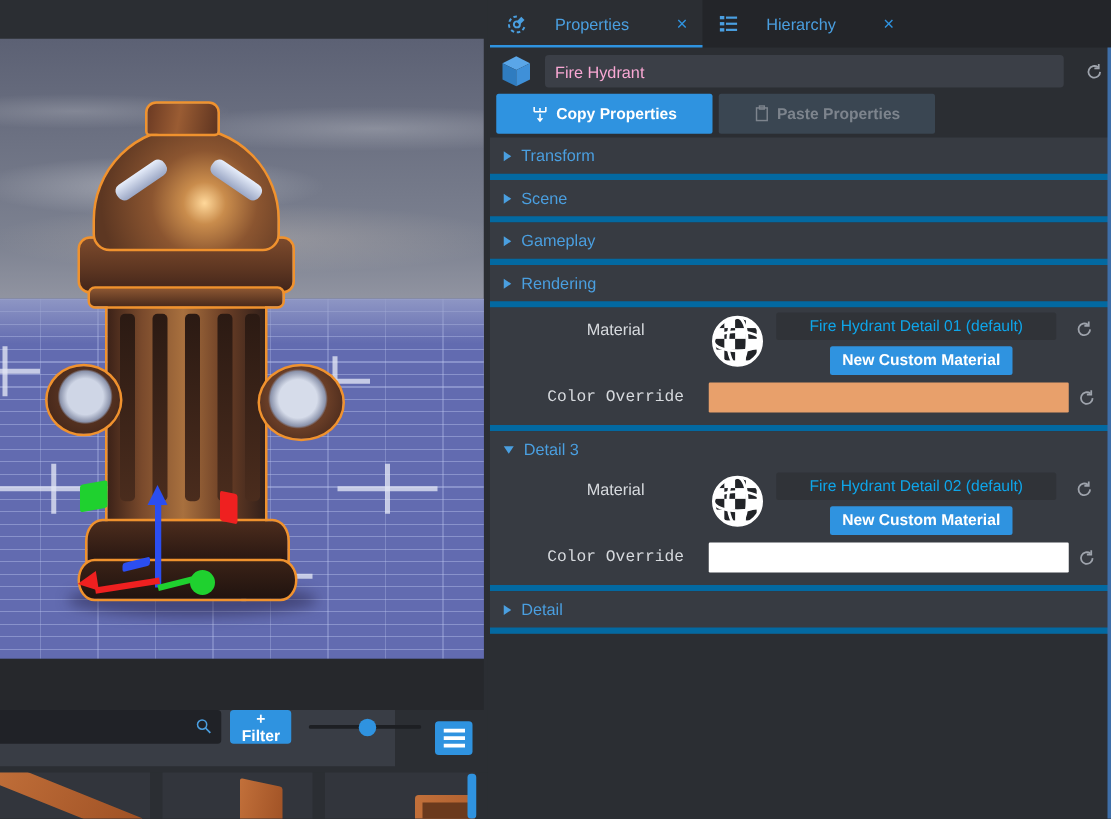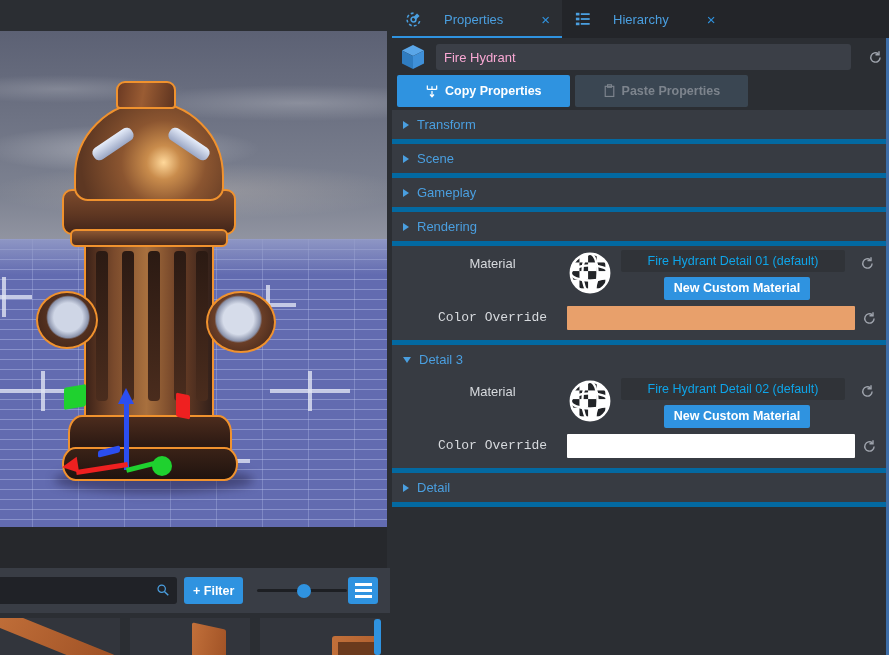--- a/index.html
+++ b/index.html
@@ -144,22 +144,22 @@
   .plane-g { left: 24px; top: 0px; width: 22px; height: 22px; background:#1fd12f; transform: skewY(-10deg); }
   .plane-r { left: 136px; top: 8px; width: 14px; height: 24px; background:#ef2020; transform: skewY(12deg); }
   .plane-b { left: 58px; top: 62px; width: 22px; height: 7px; background:#2b4ef0; transform: skewY(-14deg); }
 
   
   #viewport-strip {
     position:absolute; left:0; top:527px; width: 387px; height: 41px; background:#26282c;
   }
   
   #asset-toolbar {
-    position:absolute; left:0; top:568px; width: 390px; height: 45px;
-    background:#393d45; display:flex; align-items:center;
+    position:absolute; left:0; top:568px; width: 316px; height: 45px;
+    background:#393d45; display:flex; align-items:flex-start;
   }
   #asset-search {
     width: 185px; height: 27px; background:#202227; border:none; border-radius:3px;
     color:#c9ccd3; font-size: 12px; padding: 0 24px 0 8px;
     font-family: "Liberation Sans", sans-serif;
   }
   #asset-search::placeholder { color:#6c7079; }
   .search-wrap { position:relative; margin-left: -8px; }
   .search-mag {
     position:absolute; right: 7px; top: 6px; width: 14px; height: 14px;

